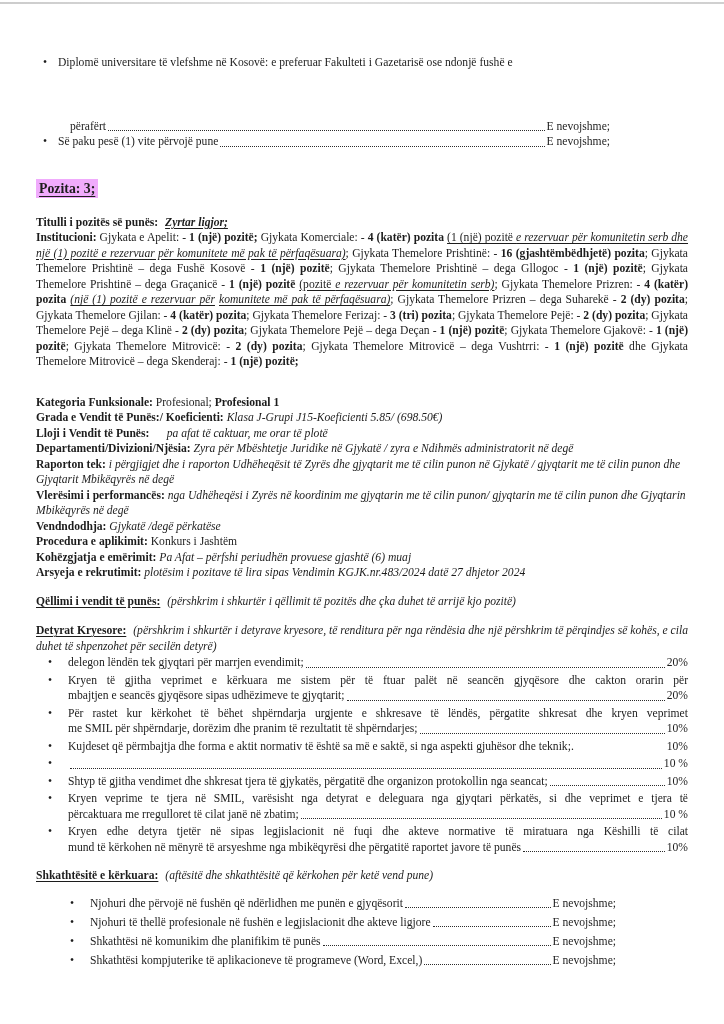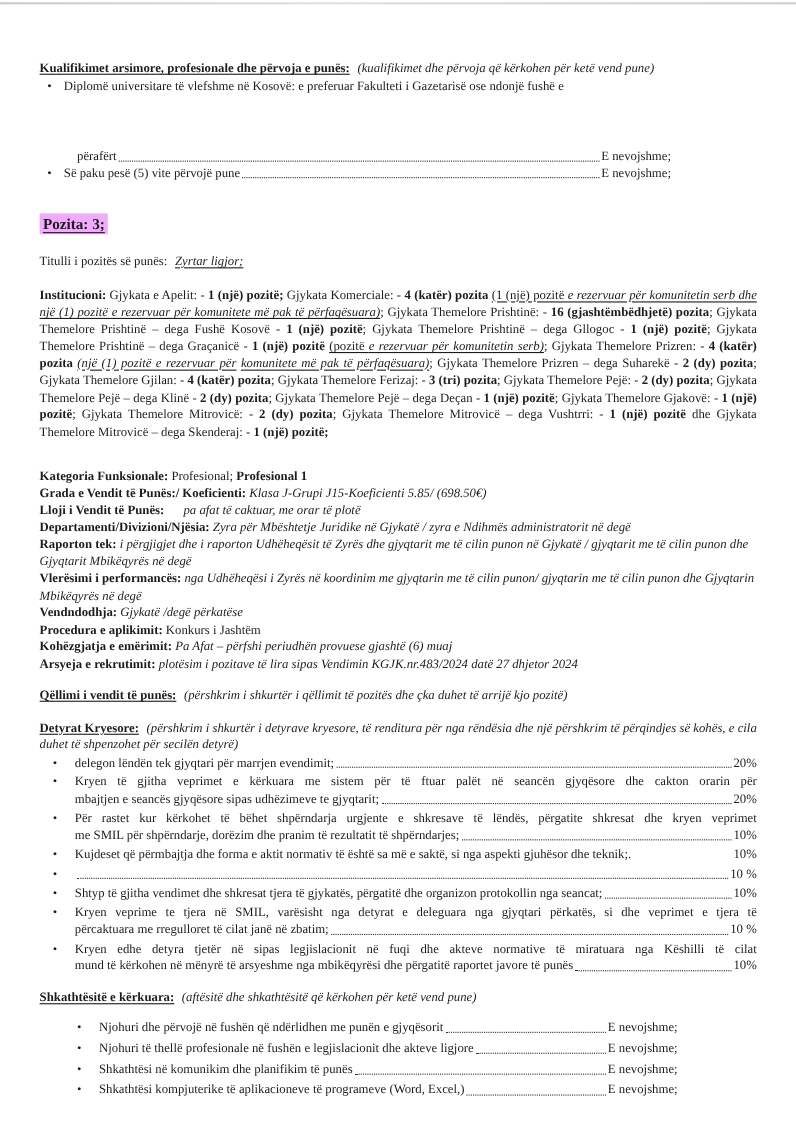--- a/index.html
+++ b/index.html
@@ -31,21 +31,21 @@
   
   .leader{flex:1 1 auto;min-width:14px;margin:0 2px;border-bottom:1.6px dotted #2c2c2c;
     align-self:flex-end;margin-bottom:3px;}
   .leader.blank{border-bottom:none;}
   .val{white-space:nowrap;}
 
   
   .pozita{display:inline-block;background:#f0abfc;font-weight:bold;font-size:13.8px;
     line-height:17px;text-decoration:underline;text-underline-offset:3px;padding:1px 3px;
     margin:0 0 17px 0;}
-  .titulli{margin-bottom:15px;font-weight:normal;}
+  .titulli{font-weight:bold;}
   .titulli .tv{font-style:italic;text-decoration:underline;text-underline-offset:2px;margin-left:4px;}
 
   
   .inst{margin-bottom:25px;}
 
   
   .fields{margin-bottom:13px;}
 
   
   .sec-purpose{margin-bottom:14px;}
@@ -65,36 +65,32 @@
 </style>
 </head>
 <body>
 
 <div class="scan-top"></div>
 
 <div class="page">
 
   
   <section class="sec-qual">
-    <p class="hline">
-      <span class="b u">Kualifikimet arsimore, profesionale dhe përvoja e punës:</span>
-      <span class="note">(kualifikimet dhe përvoja që kërkohen për ketë vend pune)</span>
-    </p>
     <ul class="qlist">
       <li>
         <div>Diplomë universitare të vlefshme në Kosovë: e preferuar Fakulteti i Gazetarisë ose ndonjë fushë e</div>
         <div class="qrow ind">
           <span>përafërt</span>
           <span class="leader"></span>
           <span class="val">E nevojshme;</span>
         </div>
       </li>
       <li>
         <div class="qrow">
-          <span>Së paku pesë (5) vite përvojë pune</span>
+          <span>Së paku pesë (1) vite përvojë pune</span>
           <span class="leader"></span>
           <span class="val">E nevojshme;</span>
         </div>
       </li>
     </ul>
   </section>
 
   
   <p class="pozita">Pozita: 3;</p>
 

